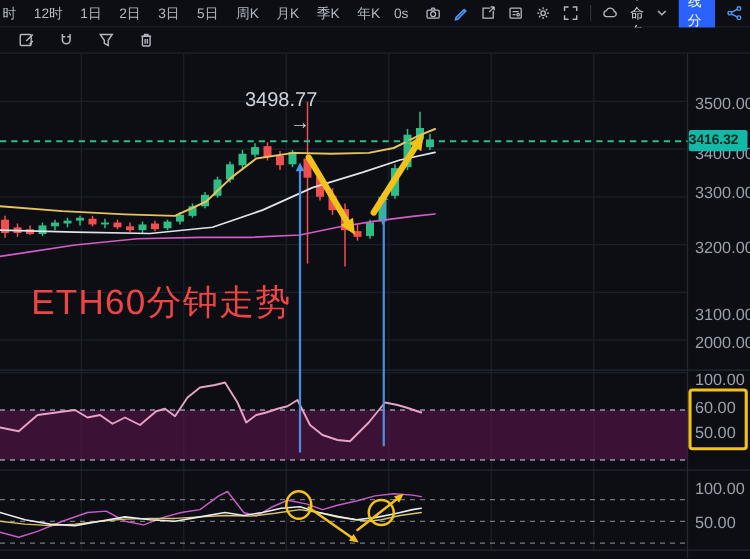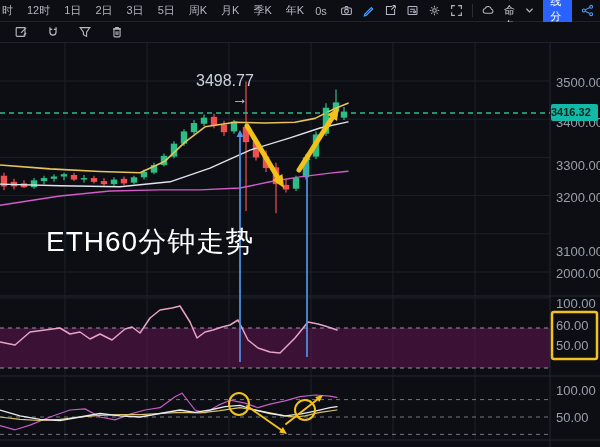--- a/index.html
+++ b/index.html
@@ -20,22 +20,22 @@
   .kbtn{background:#2962ff;color:#fff;font-size:11px;padding:2px 7px;border-radius:3px;cursor:pointer;}
   .t2ic{margin:0 9px;cursor:pointer;}
   
   .axlab{position:absolute;left:556px;width:42px;font-size:13px;color:#9aa0ab;z-index:3;}
   .axlab2{z-index:2;}
   .ptag{position:absolute;left:551px;top:104px;width:47px;height:17px;background:#14b8a6;
         color:#06251b;font-size:11px;font-weight:bold;text-align:left;line-height:17px;
         border-radius:2px;z-index:4;}
   .hilab{position:absolute;left:196px;top:72px;width:52px;text-align:right;font-size:16px;
          color:#ccd1dc;z-index:3;}
-  .wmark{position:absolute;left:25px;top:223px;font-size:28px;color:#ffffff;z-index:3;
-         letter-spacing:1px;white-space:nowrap;margin-left:21px;}
+  .wmark{position:absolute;left:25px;top:223px;font-size:28px;color:#ef4444;z-index:3;
+         letter-spacing:1px;white-space:nowrap;}
   .csvg{position:absolute;left:0;top:0;z-index:1;}
 </style>
 </head>
 <body>
 
 <div class="app">
 
   <div class="tb1">
     <span class="tf">时</span>
     <span class="tf">12时</span>
@@ -251,21 +251,21 @@
       <ellipse cx="305" cy="410" rx="10" ry="10" fill="none" stroke="#f2c21a" stroke-width="2"></ellipse>
       <line x1="247" y1="406" x2="283.0676867815086" y2="431.247380747056" stroke="#f2c21a" stroke-width="2" stroke-linecap="round"></line>
       <polygon points="287,434 282.9,427.1 279.1,432.5" fill="#f2c21a"></polygon>
       <line x1="286" y1="424" x2="319.22213160727375" y2="397.96103198348817" stroke="#f2c21a" stroke-width="2" stroke-linecap="round"></line>
       <polygon points="323,395 315.2,396.9 319.3,402.1" fill="#f2c21a"></polygon>
       <rect x="552" y="312" width="45" height="47" rx="2" fill="none" stroke="#f2c21a" stroke-width="2.5"></rect>
     </svg>
 
   <div class="axlab" style="top:75px">3500.00</div>
   <div class="axlab axlab2" style="top:115px">3400.00</div>
-  <div class="axlab" style="top:158px">3300.00</div>
+  <div class="axlab" style="top:146px">3300.00</div>
   <div class="axlab" style="top:190px">3200.00</div>
   <div class="axlab" style="top:244px">3100.00</div>
   <div class="axlab" style="top:266px">2000.00</div>
 
   <div class="axlab" style="top:296px">100.00</div>
   <div class="axlab" style="top:318px">60.00</div>
   <div class="axlab" style="top:338px">50.00</div>
 
   <div class="axlab" style="top:383px">100.00</div>
   <div class="axlab" style="top:410px">50.00</div>

